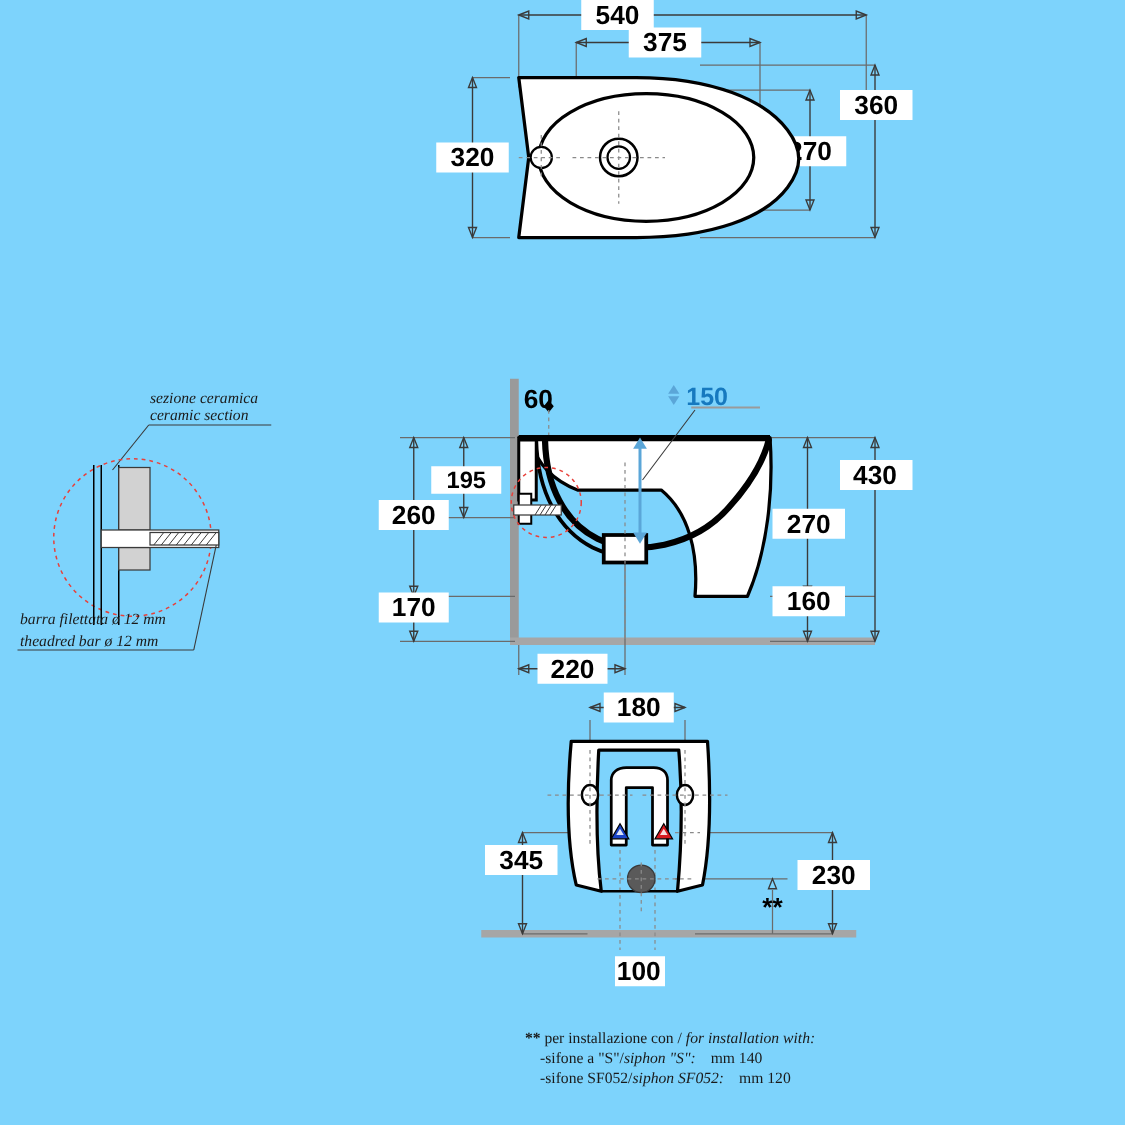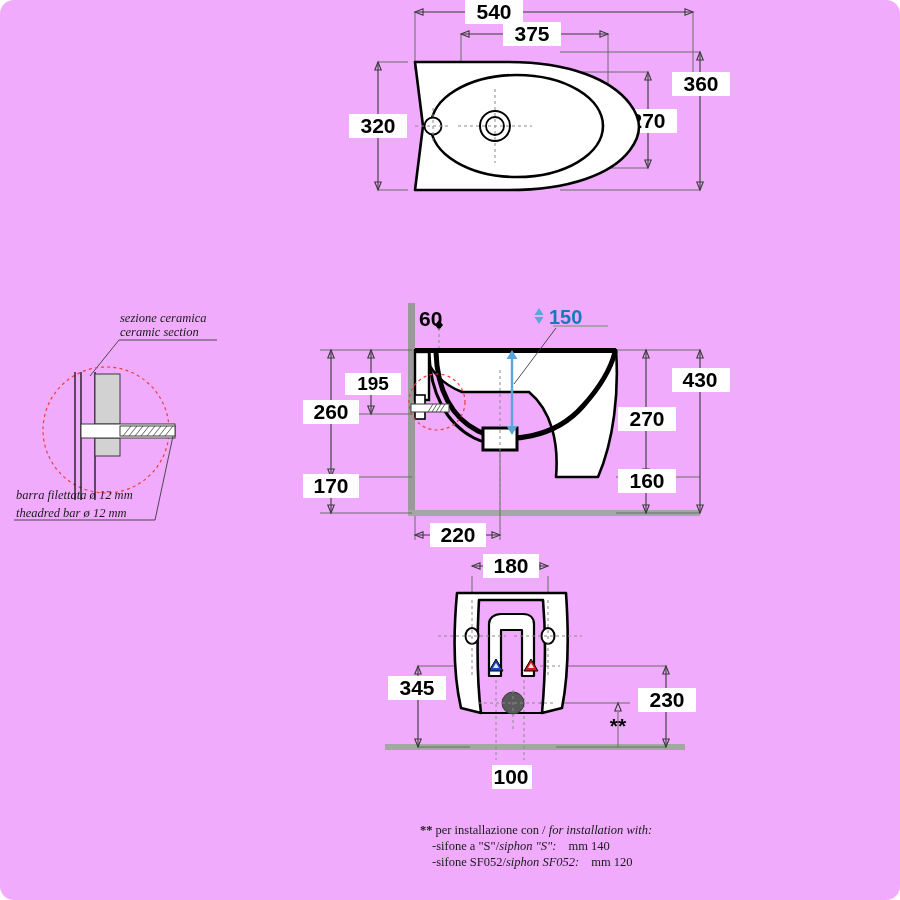--- a/index.html
+++ b/index.html
@@ -2,21 +2,21 @@
 <html><head>
 <meta charset="utf-8">
 <style>
   html,body{margin:0;padding:0;background:#ffffff;}
   body{
     width:900px;height:900px;
     font-family:"Liberation Sans", sans-serif;
     color:#000;
     overflow:hidden;
   }
-  #sheet{position:relative;width:900px;height:900px;background:#f0abfc;border-radius:14px;}
+  #sheet{position:relative;width:900px;height:900px;background:#7dd3fc;}
   svg{display:block;}
   .dimtxt{
     font-family:"Liberation Sans", sans-serif;
     font-weight:bold;
     font-size:21px;
     fill:#000;
   }
   .dimtxt-sm{
     font-family:"Liberation Sans", sans-serif;
     font-weight:bold;

